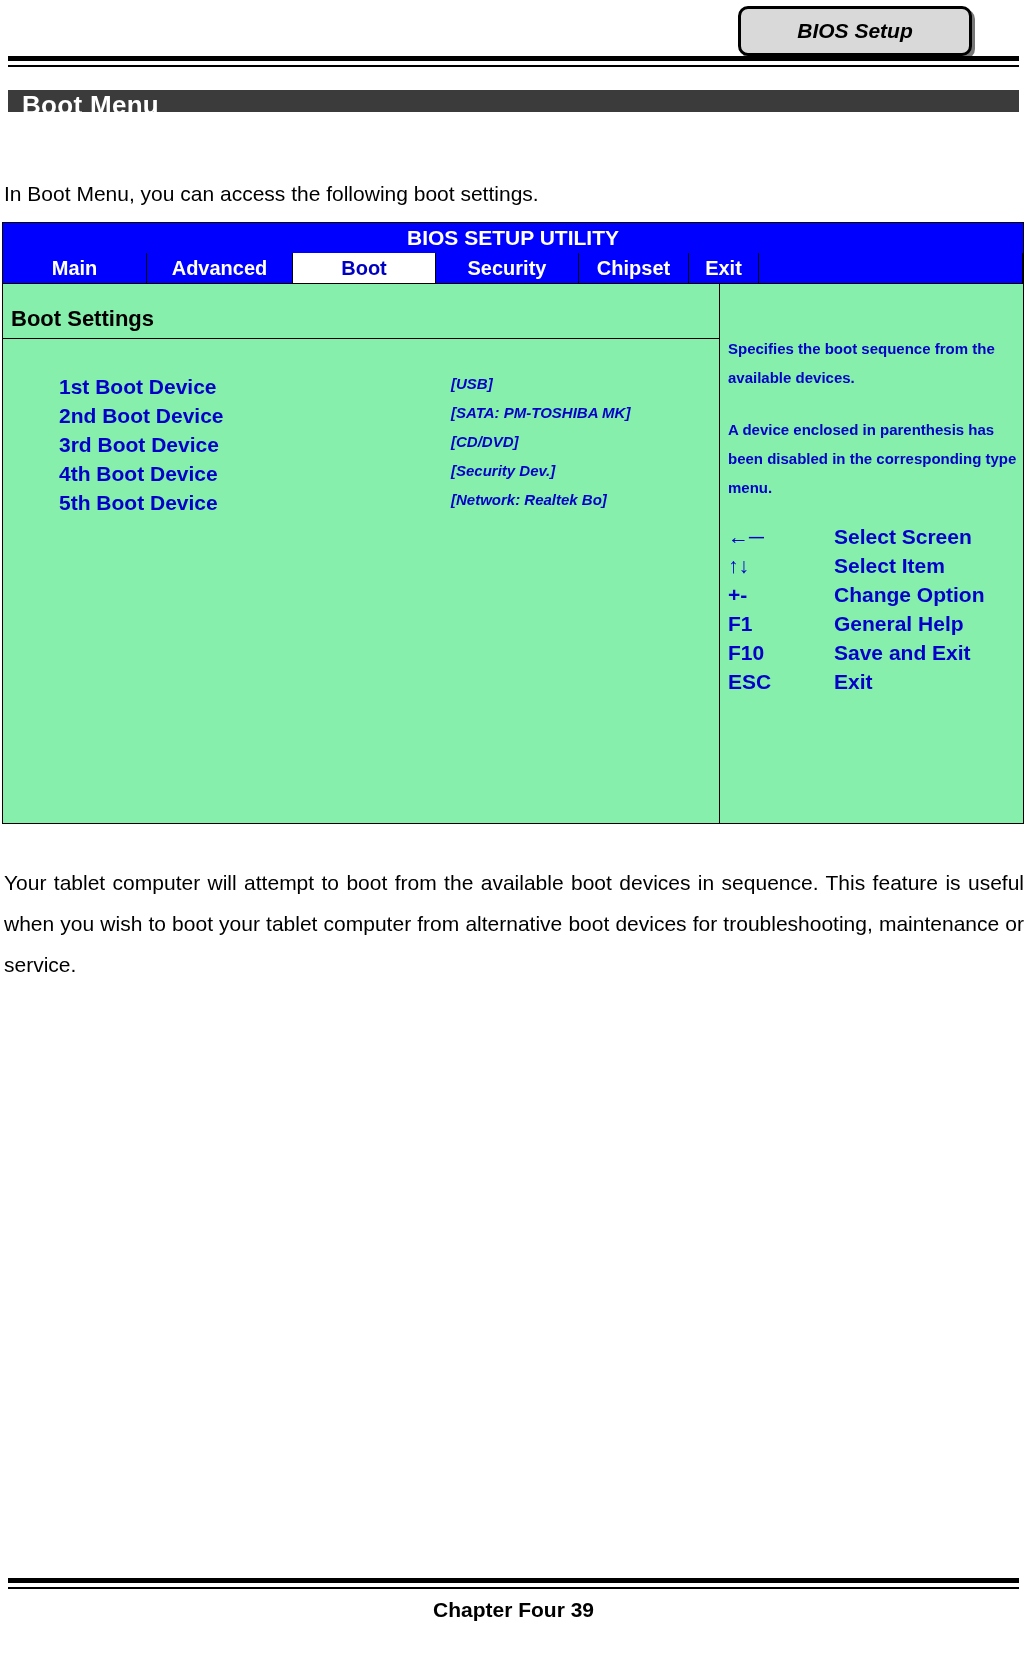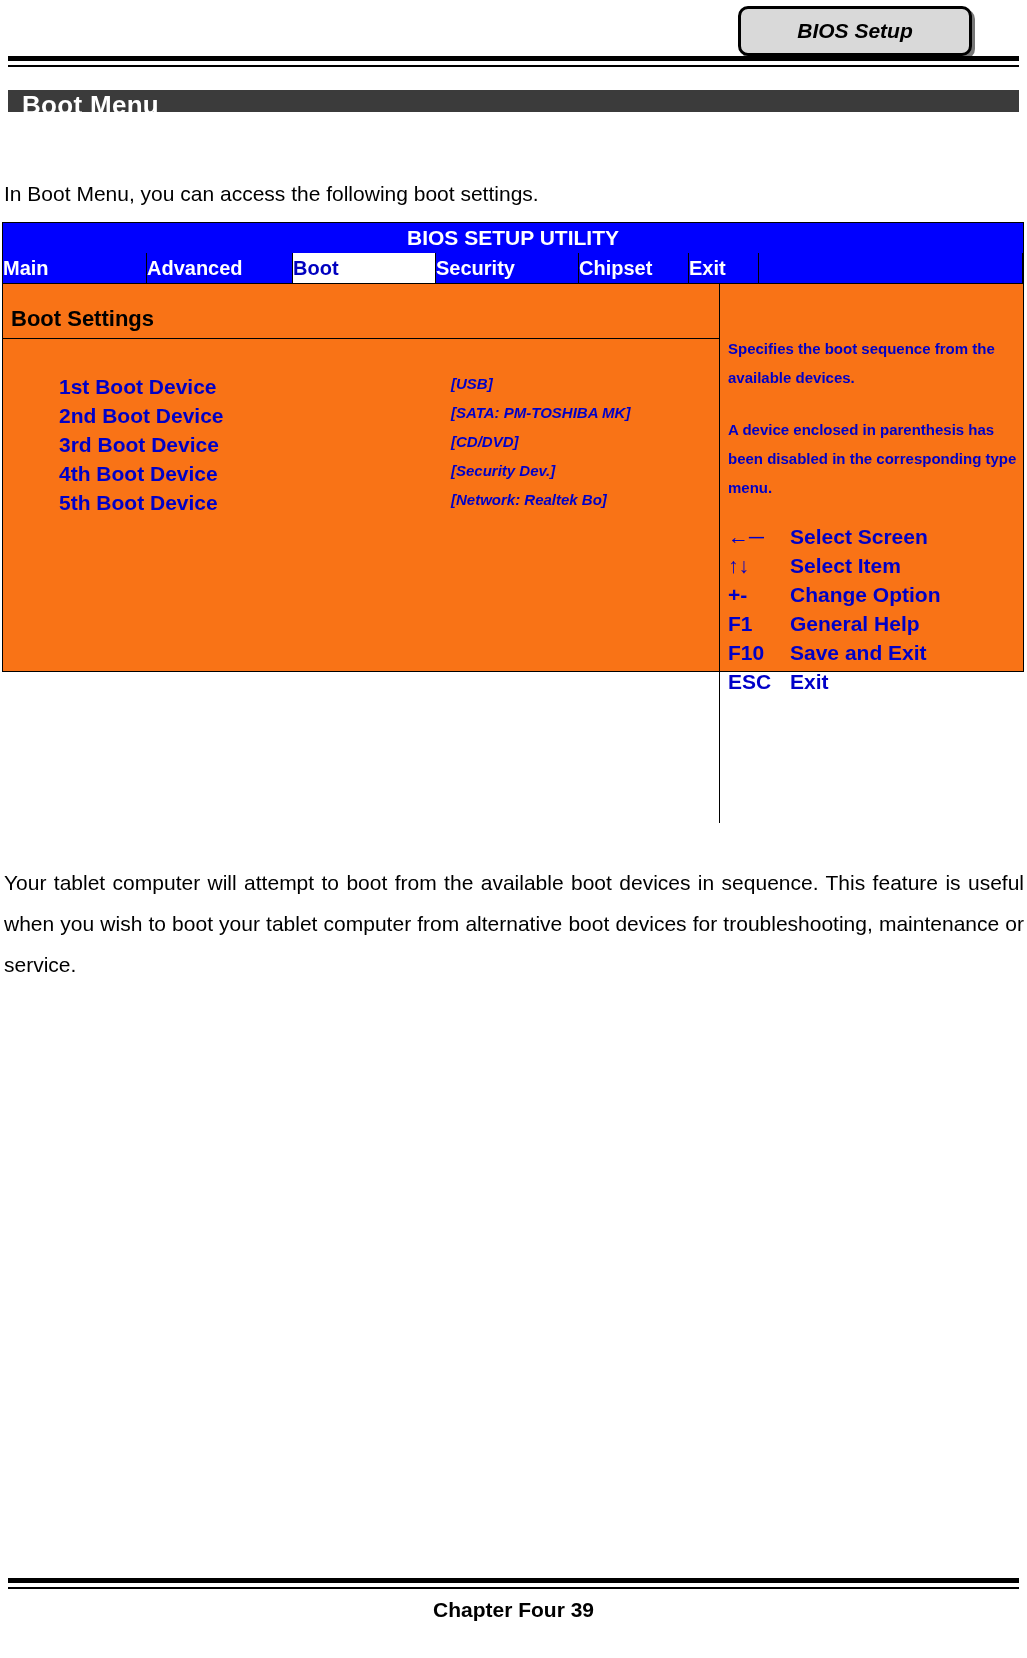--- a/index.html
+++ b/index.html
@@ -84,24 +84,24 @@
     color: #000000;
     line-height: 28px;
   }
 
   
   .bios {
     position: absolute;
     left: 2px;
     top: 222px;
     width: 1022px;
-    height: 450px;
+    height: 602px;
     border: 1px solid #000000;
     box-sizing: border-box;
-    background: #f97316;
+    background: #86efac;
   }
   .bios-titlebar {
     height: 30px;
     background: #0000ff;
     color: #ffffff;
     font-size: 21px;
     font-weight: bold;
     display: flex;
     align-items: center;
     justify-content: center;
@@ -112,21 +112,21 @@
     display: flex;
     align-items: stretch;
     border-bottom: 1px solid #000000;
   }
   .bios-menubar .mi {
     color: #ffffff;
     font-size: 20px;
     font-weight: bold;
     display: flex;
     align-items: center;
-    justify-content: flex-start;
+    justify-content: center;
     border-right: 1px solid #000000;
     box-sizing: border-box;
   }
   .bios-menubar .mi.active {
     background: #ffffff;
     color: #0000c0;
   }
   .mi-main { width: 144px; }
   .mi-advanced { width: 146px; }
   .mi-boot { width: 143px; }
@@ -213,20 +213,21 @@
   .key-row .k {
     width: 62px;
     color: #0000c8;
     font-size: 21px;
     font-weight: bold;
   }
   .key-row .d {
     color: #0000c8;
     font-size: 21px;
     font-weight: bold;
+    margin-left: 44px;
   }
 
   
   .body-text {
     position: absolute;
     left: 4px;
     top: 862px;
     width: 1020px;
     font-size: 21px;
     color: #000000;

